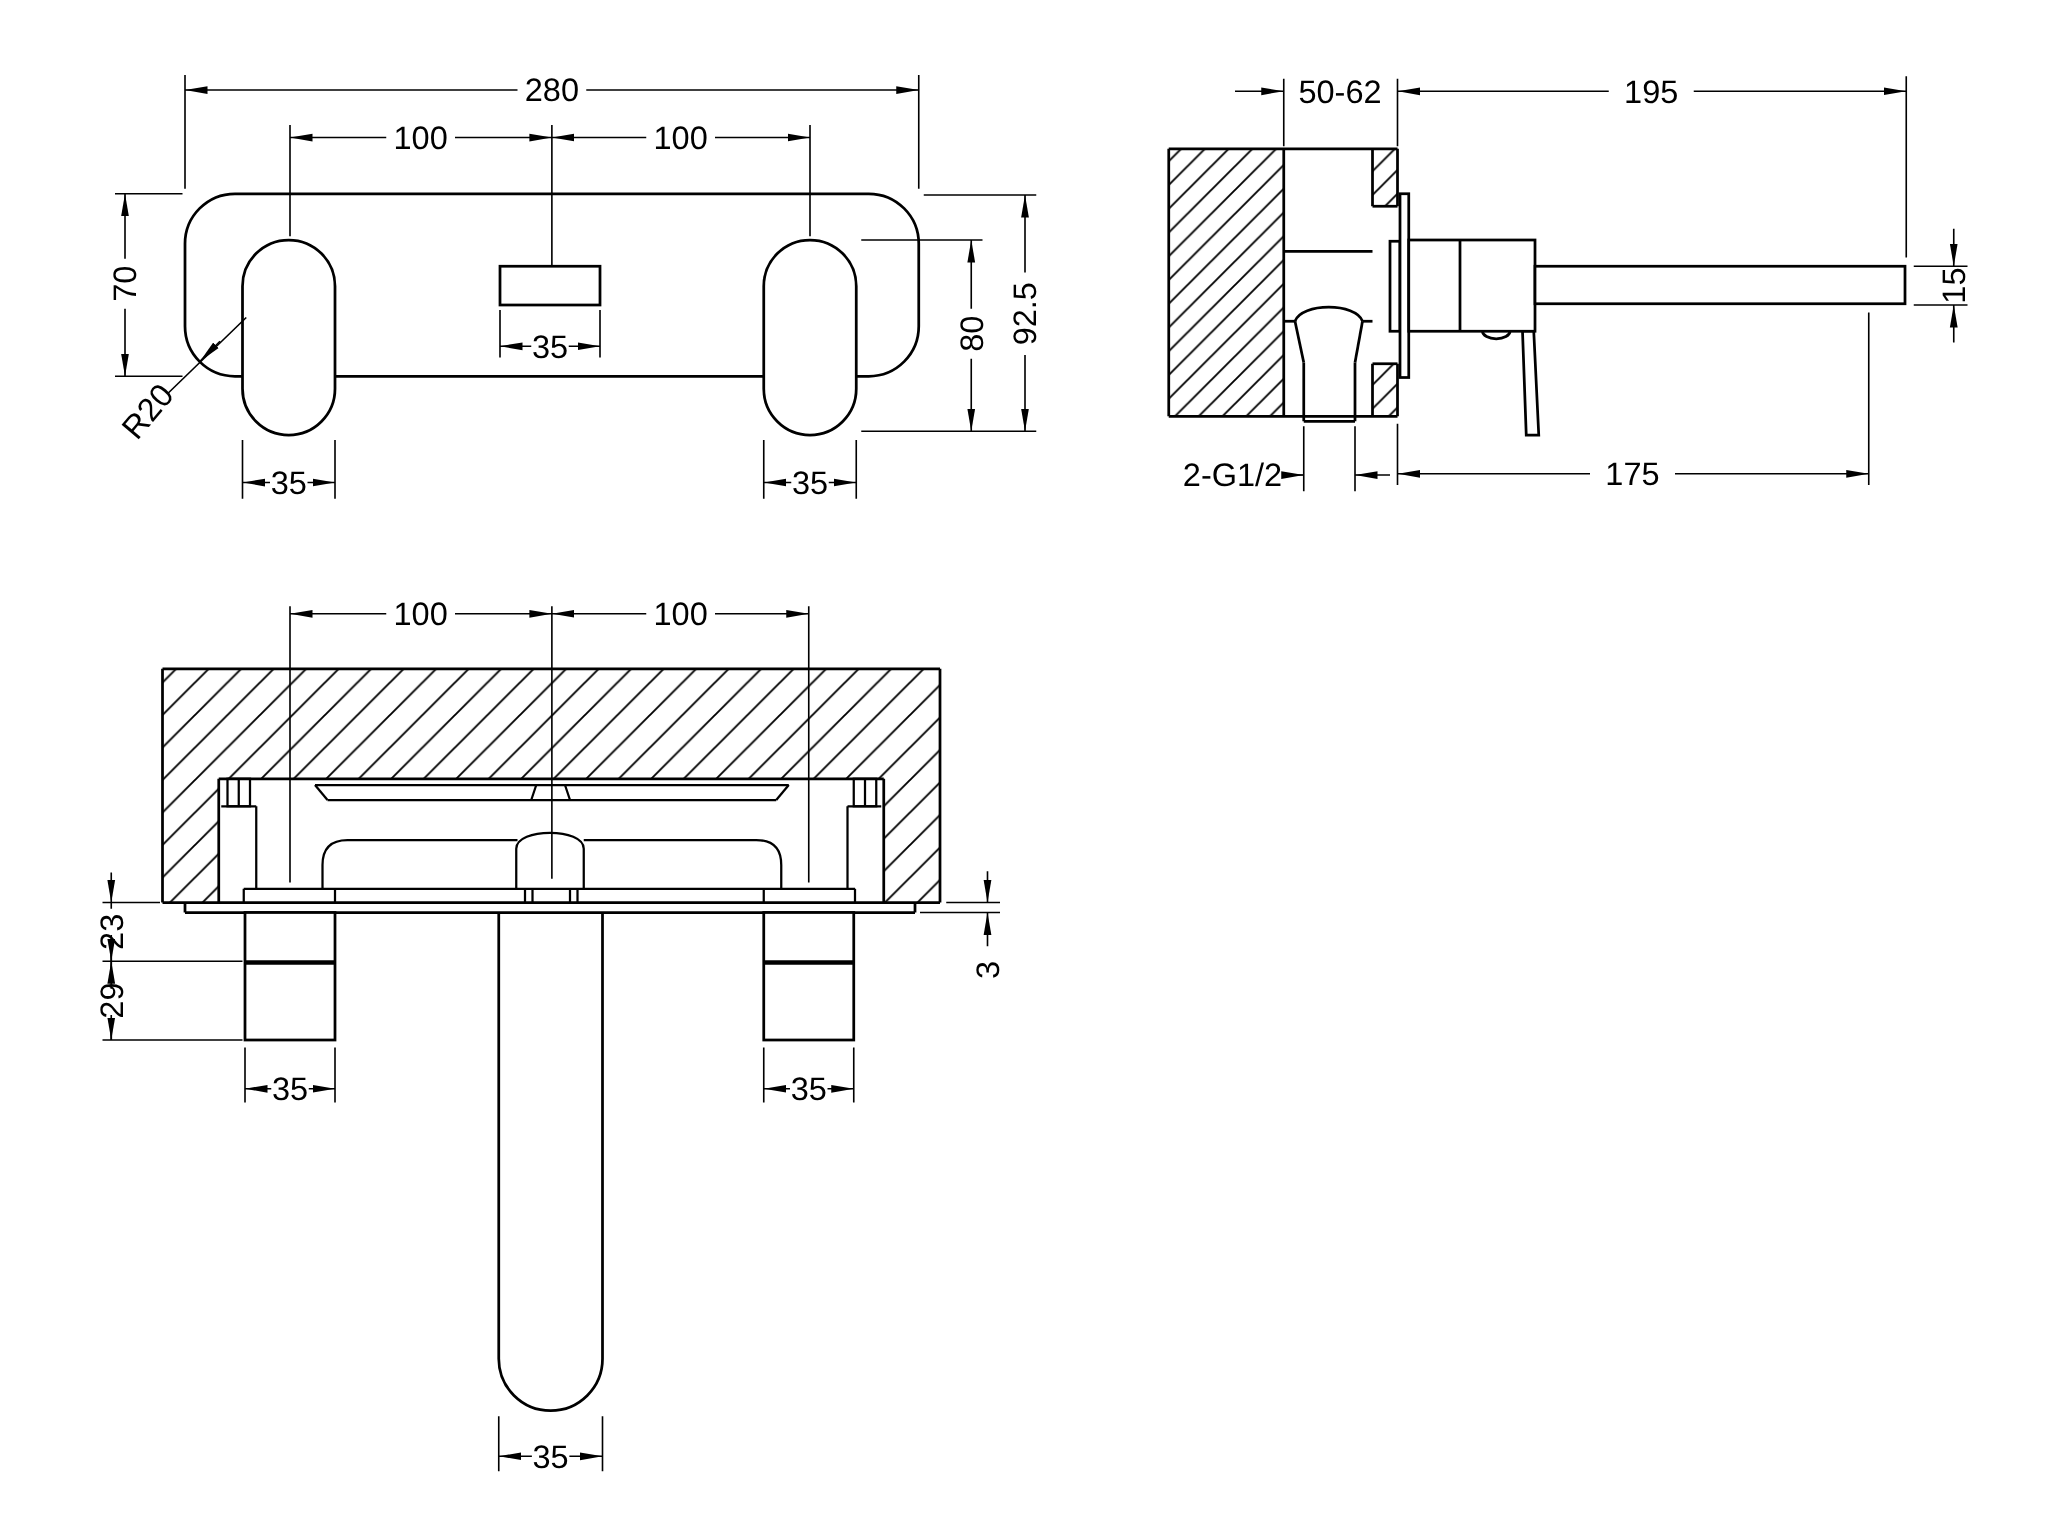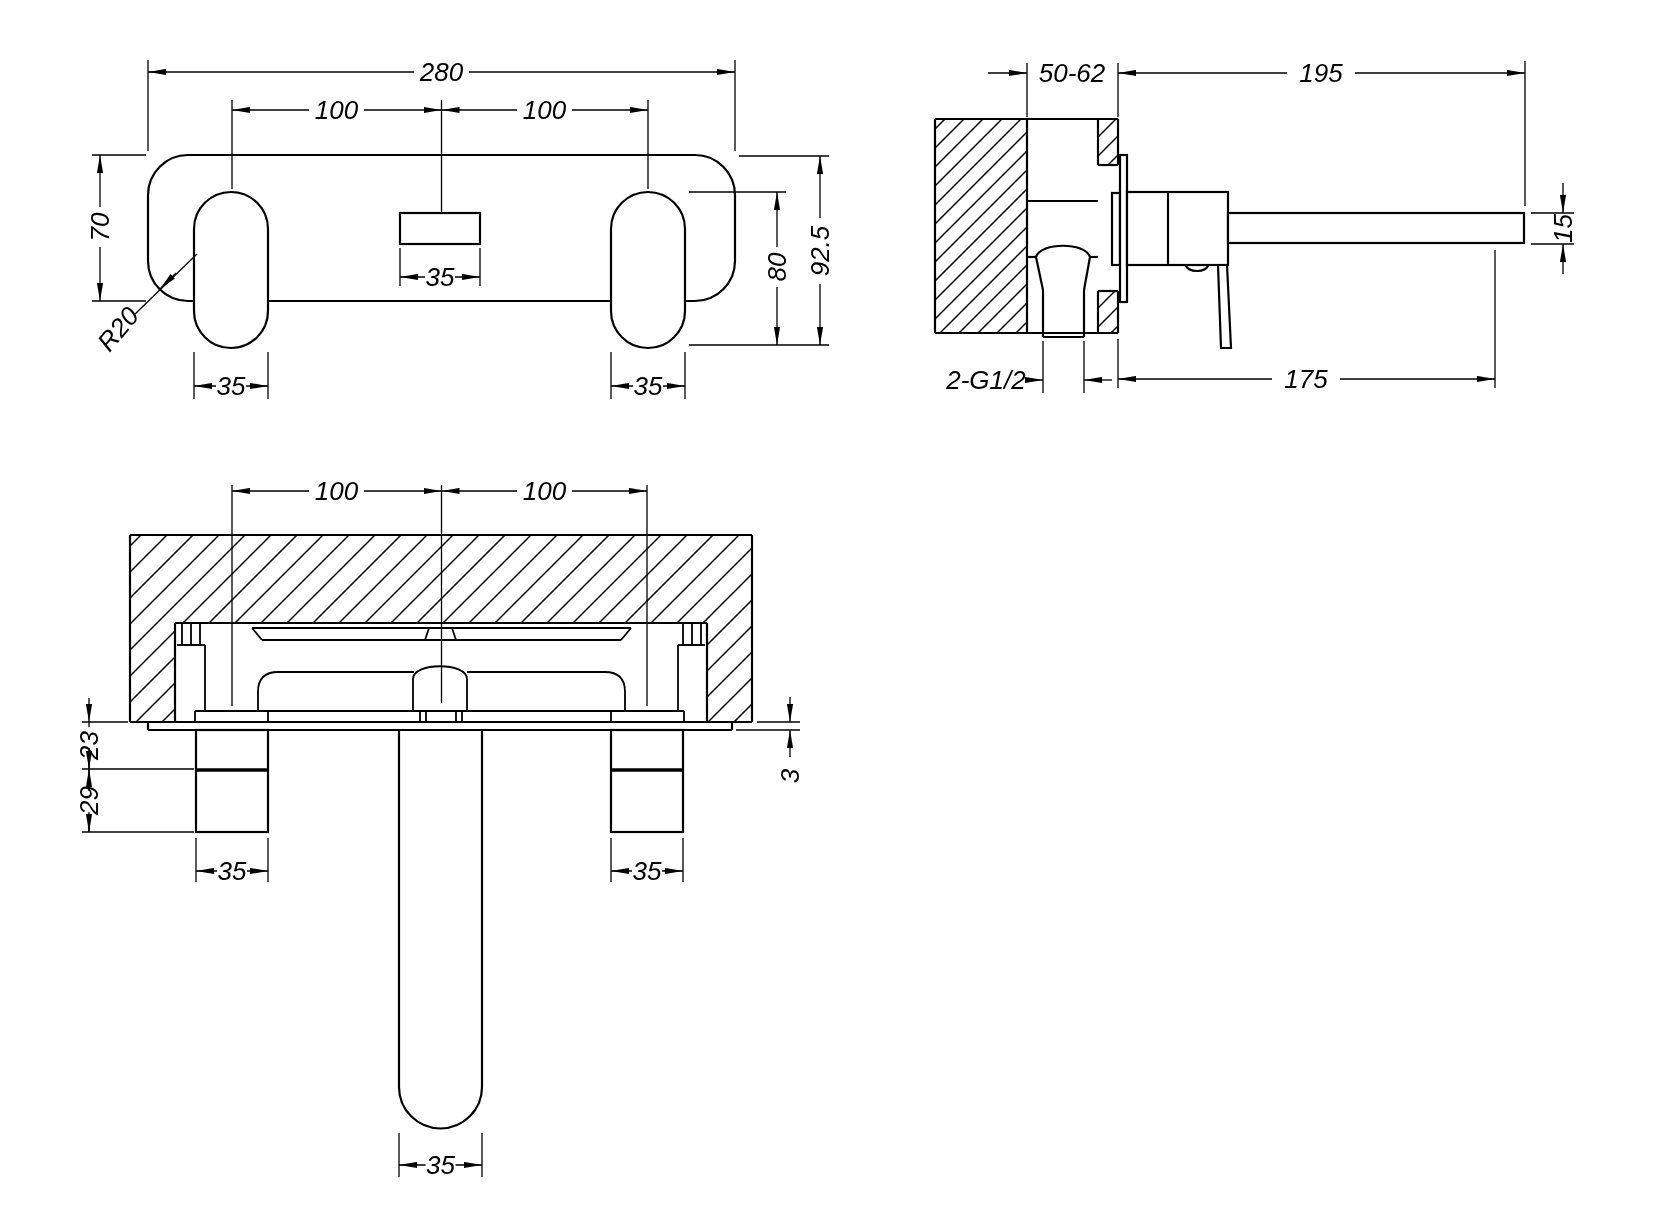--- a/index.html
+++ b/index.html
@@ -1,16 +1,16 @@
 <!DOCTYPE html>
 <html><head>
 <meta charset="utf-8">
 <style>
   html,body{margin:0;padding:0;background:#fff;}
-  .sheet{width:1653px;height:1232px;background:#7dd3fc;position:relative;overflow:hidden;font-style:italic;}
+  .sheet{width:1653px;height:1232px;background:#7dd3fc;position:relative;overflow:hidden;}
   svg{display:block;}
   svg text{font-family:"Liberation Sans","DejaVu Sans",sans-serif;font-size:26px;fill:#000;}
   .obj{fill:none;stroke:#000;stroke-width:2.2;}
   .objf{fill:#fff;stroke:#000;stroke-width:2.2;}
   .thin{fill:none;stroke:#000;stroke-width:1.8;}
   .dim{fill:none;stroke:#000;stroke-width:1.3;}
   .thick{fill:none;stroke:#000;stroke-width:3.6;}
   .bg{fill:#fff;stroke:none;}
   .rot{font-size:26px;}
 </style>

